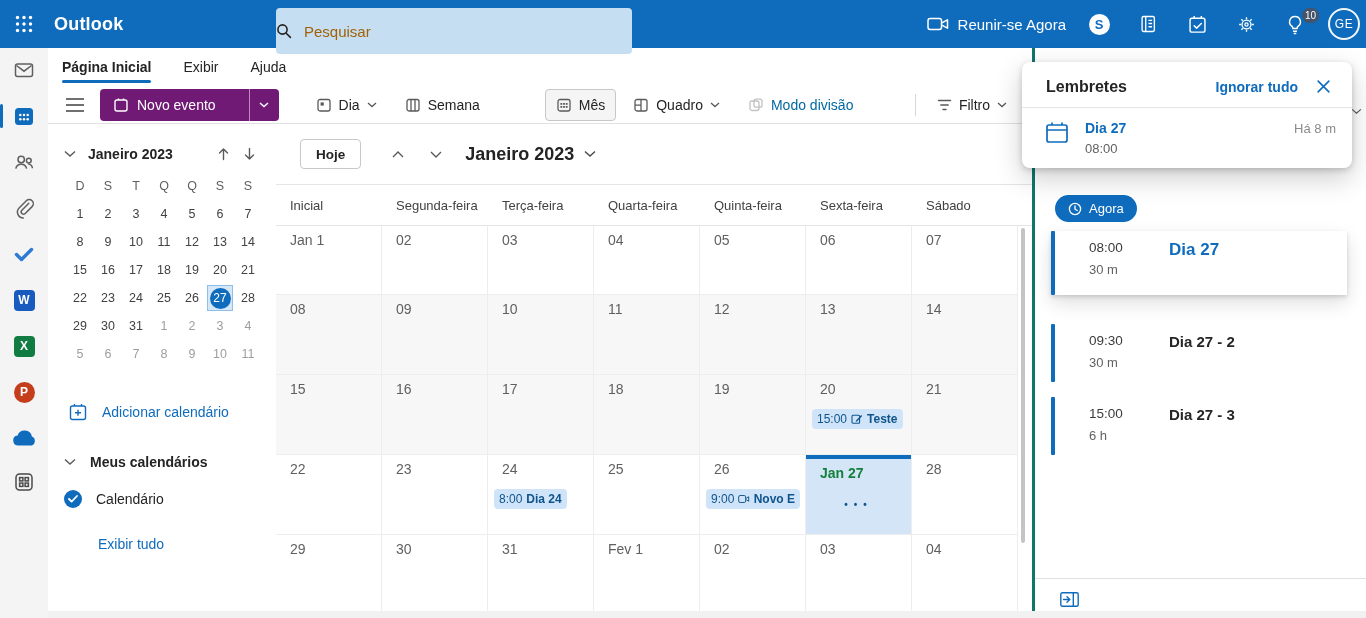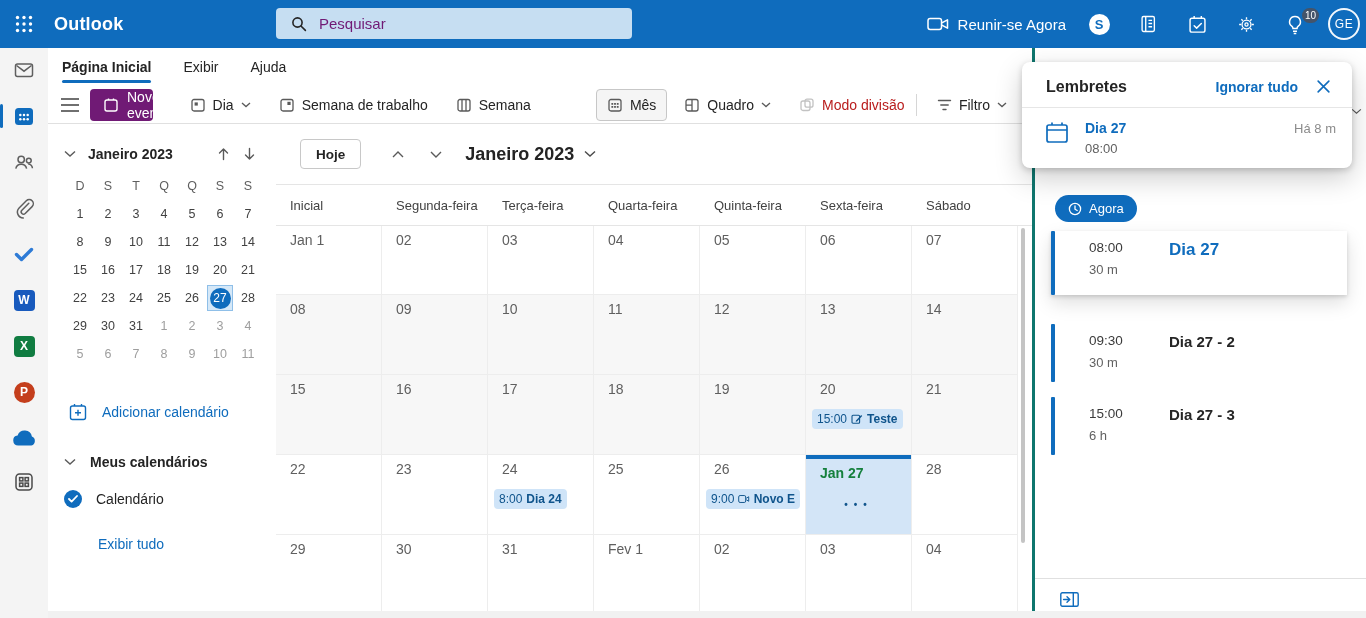--- a/index.html
+++ b/index.html
@@ -4,22 +4,22 @@
 <style>
   * { margin:0; padding:0; box-sizing:border-box; }
   html,body { width:1366px; height:618px; overflow:hidden; background:#fff;
     font-family:"Liberation Sans", sans-serif; position:relative; }
 
   
   .topbar { position:absolute; left:0; top:0; width:1366px; height:48px; background:#0f6cbd;
     display:flex; align-items:center; color:#fff; z-index:15; }
   .waffle { width:48px; height:48px; display:grid; place-items:center; cursor:pointer; }
   .app-title { font-size:18px; font-weight:bold; margin-left:6px; letter-spacing:.2px; }
-  .searchbox { position:absolute; left:276px; top:8px; width:356px; height:31px; background:#c6def2;
-    border-radius:4px; display:flex; align-items:center; gap:12px; padding-left:15px; color:#701a75; font-size:15px; }
+  .searchbox { position:absolute; left:276px; top:8px; width:356px; height:46px; background:#c6def2;
+    border-radius:4px; display:flex; align-items:center; gap:12px; color:#a16207; font-size:15px; }
   .tb-right { position:absolute; right:6px; top:0; height:48px; display:flex; align-items:center; gap:9px; }
   .tb-btn { height:40px; min-width:40px; display:flex; align-items:center; justify-content:center; gap:9px;
     padding:0 4px; font-size:15px; color:#fff; position:relative; }
   .skype-circ { width:21px; height:21px; border-radius:50%; background:#fff; color:#0f6cbd;
     display:grid; place-items:center; font-size:13px; font-weight:bold; }
   .badge { position:absolute; top:4px; right:-4px; min-width:17px; height:15px; border-radius:8px;
     background:#44546a; color:#fff; font-size:10px; display:grid; place-items:center; padding:0 3px; }
   .avatar { width:32px; height:32px; border-radius:50%; border:2px solid rgba(255,255,255,.95);
     display:grid; place-items:center; font-size:12px; letter-spacing:.5px; margin-left:4px; }
 
@@ -40,21 +40,21 @@
   .toolbar { position:absolute; left:48px; top:86px; width:984px; height:38px; background:#fff;
     border-bottom:1px solid #e0e0e0; display:flex; align-items:center; padding-left:12px; }
   .hamburger { width:30px; height:30px; display:grid; place-items:center; margin-right:10px; cursor:pointer; }
   .new-event { display:flex; height:32px; border-radius:4px; overflow:hidden; background:#701a75; color:#fff; cursor:pointer;gap:20px; }
   .ne-main { display:flex; align-items:center; gap:8px; padding:0 13px; font-size:14px; }
   .ne-split { width:30px; border-left:1px solid rgba(255,255,255,.5); display:grid; place-items:center; }
   .views { display:flex; align-items:center; gap:6px; margin-left:26px; }
   .view-btn { display:flex; align-items:center; gap:7px; height:32px; padding:0 10px; font-size:14px;
     color:#242424; border:1px solid transparent; border-radius:4px; cursor:pointer; white-space:nowrap; }
   .view-btn.selected { border-color:#c7c7c7; background:#f5f5f5;margin-left:48px; }
-  .view-btn.disabled { color:#b91c1c; cursor:default; }
+  .view-btn.disabled { color:#0369a1; cursor:default; }
   .tb-divider { width:1px; height:22px; background:#d6d6d6; margin:0 10px; }
   .filter-btn { margin-left:auto; margin-right:14px; }
 
   
   .sidebar { position:absolute; left:48px; top:124px; width:228px; height:494px; background:#fff; }
   .mc-head { display:flex; align-items:center; padding:22px 20px 10px 16px; }
   .mc-title { font-size:14px; font-weight:bold; color:#242424; margin-left:12px; }
   .mc-nav { margin-left:auto; display:flex; gap:13px; }
   .mc-grid { display:grid; grid-template-columns:repeat(7,28px); grid-auto-rows:28px; margin-left:18px; }
   .mc-cell { display:grid; place-items:center; font-size:12.5px; color:#424242; cursor:pointer; }
@@ -329,27 +329,20 @@
   <div class="views">
     <div class="view-btn">
       <svg width="16" height="16" viewBox="0 0 16 16" fill="none" stroke="#5a5a5a" stroke-width="1.3">
         <rect x="2" y="2.5" width="12" height="11.5" rx="2"></rect>
           <rect x="4.6" y="5.4" width="3.2" height="3.2" fill="#5a5a5a" stroke="none"></rect>
       </svg>
       <span>Dia</span>
       <svg width="10" height="6" viewBox="0 0 10 6" fill="none" stroke="#5a5a5a" stroke-width="1.3">
           <path d="M1 1 l4 3.6 L9 1"></path>
         </svg>
-    </div>
-    <div class="view-btn">
-      <svg width="16" height="16" viewBox="0 0 16 16" fill="none" stroke="#5a5a5a" stroke-width="1.3">
-        <rect x="2" y="2.5" width="12" height="11.5" rx="2"></rect>
-          <rect x="8.4" y="4.8" width="3.2" height="3.2" fill="#5a5a5a" stroke="none"></rect>
-      </svg>
-      <span>Semana de trabalho</span>
     </div>
     <div class="view-btn">
       <svg width="16" height="16" viewBox="0 0 16 16" fill="none" stroke="#5a5a5a" stroke-width="1.3">
         <rect x="2" y="2.5" width="12" height="11.5" rx="2"></rect>
           <path d="M6 2.5v11.5 M10 2.5v11.5"></path>
       </svg>
       <span>Semana</span>
     </div>
     <div class="view-btn selected">
       <svg width="16" height="16" viewBox="0 0 16 16" fill="none" stroke="#5a5a5a" stroke-width="1.3">

